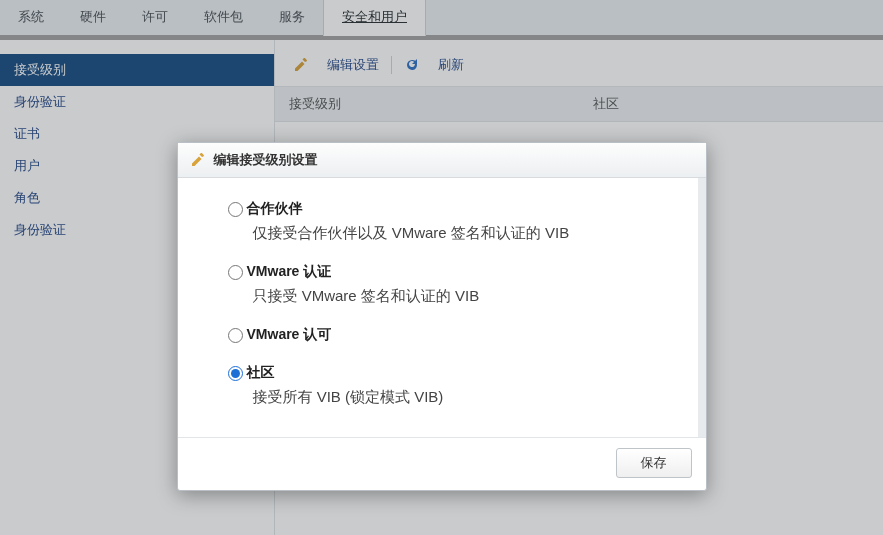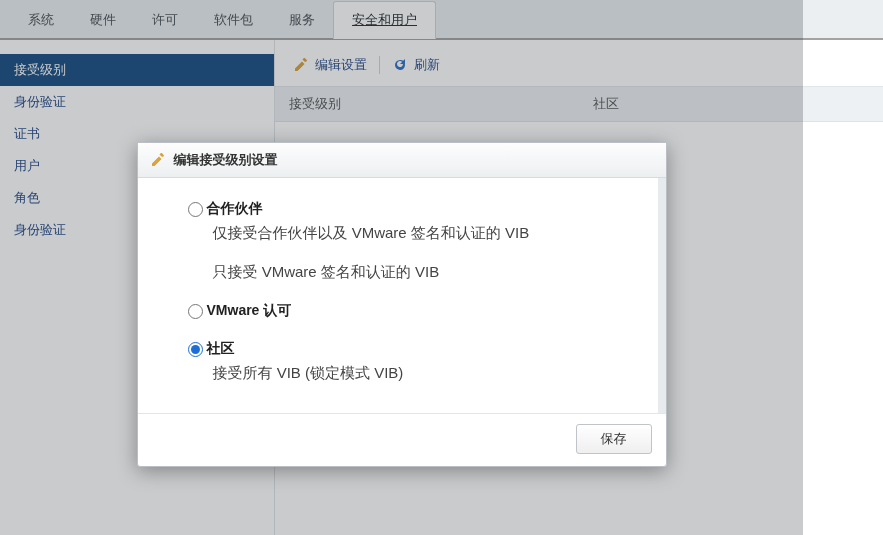--- a/index.html
+++ b/index.html
@@ -1,25 +1,24 @@
 <!DOCTYPE html>
 <html><head>
 <meta charset="utf-8">
 <style>
   * { box-sizing: border-box; margin: 0; padding: 0; font-family: "Segoe UI", Tahoma, Arial, sans-serif; }
   html, body { width: 883px; height: 535px; background: #fff; overflow: hidden; }
 
   
   .tab-strip {
     height: 40px;
-    border-bottom: 2px solid #a3a3a3;
+    border-bottom: 5px solid #a3a3a3;
     background: #ebeff2;
     display: flex;
     align-items: flex-end;
-    padding-left: 10px;
   }
   .tab {
     padding: 9px 18px 9px 18px;
     font-size: 13px;
     color: #4b5257;
     cursor: pointer;
   }
   .tab.active {
     background: #ffffff;
     border: 1px solid #cfd4d8;
@@ -64,21 +63,21 @@
   .toolbar {
     display: flex;
     align-items: center;
     gap: 8px;
     padding: 0 14px 10px 14px;
     border-bottom: 1px solid #e3e6e8;
   }
   .tool-btn {
     display: inline-flex;
     align-items: center;
-    gap: 6px;
+    gap: 18px;
     font-size: 13px;
     color: #2b4d8a;
     cursor: pointer;
     padding: 2px 4px;
   }
   .tool-sep {
     width: 1px;
     height: 18px;
     background: #d0d4d7;
   }
@@ -96,21 +95,21 @@
   .kv-header > div {
     padding: 8px 14px;
     font-size: 13px;
     color: #555;
     flex: 1;
   }
 
   
   .overlay {
     position: absolute;
-    left: 0; top: 0; width: 803px; height: 535px;
+    left: 0; top: 0; width: 883px; height: 535px;
     background: rgba(40,48,56,0.25);
     display: flex;
     align-items: flex-start;
     justify-content: center;
   }
   .dialog {
     margin-top: 142px;
     width: 530px;
     background: #ffffff;
     border: 1px solid #b9bfc4;
@@ -237,20 +236,24 @@
 
       <div class="radio-block">
         <label>
           <input type="radio" name="accept" style="">
           <span>合作伙伴</span>
         </label>
         <div class="radio-desc">仅接受合作伙伴以及 VMware 签名和认证的 VIB</div>
       </div>
 
       <div class="radio-block">
+        <label>
+          <input type="radio" name="accept" style="">
+          <span>VMware 认证</span>
+        </label>
         <div class="radio-desc">只接受 VMware 签名和认证的 VIB</div>
       </div>
 
       <div class="radio-block">
         <label>
           <input type="radio" name="accept" style="">
           <span>VMware 认可</span>
         </label>
       </div>
 

